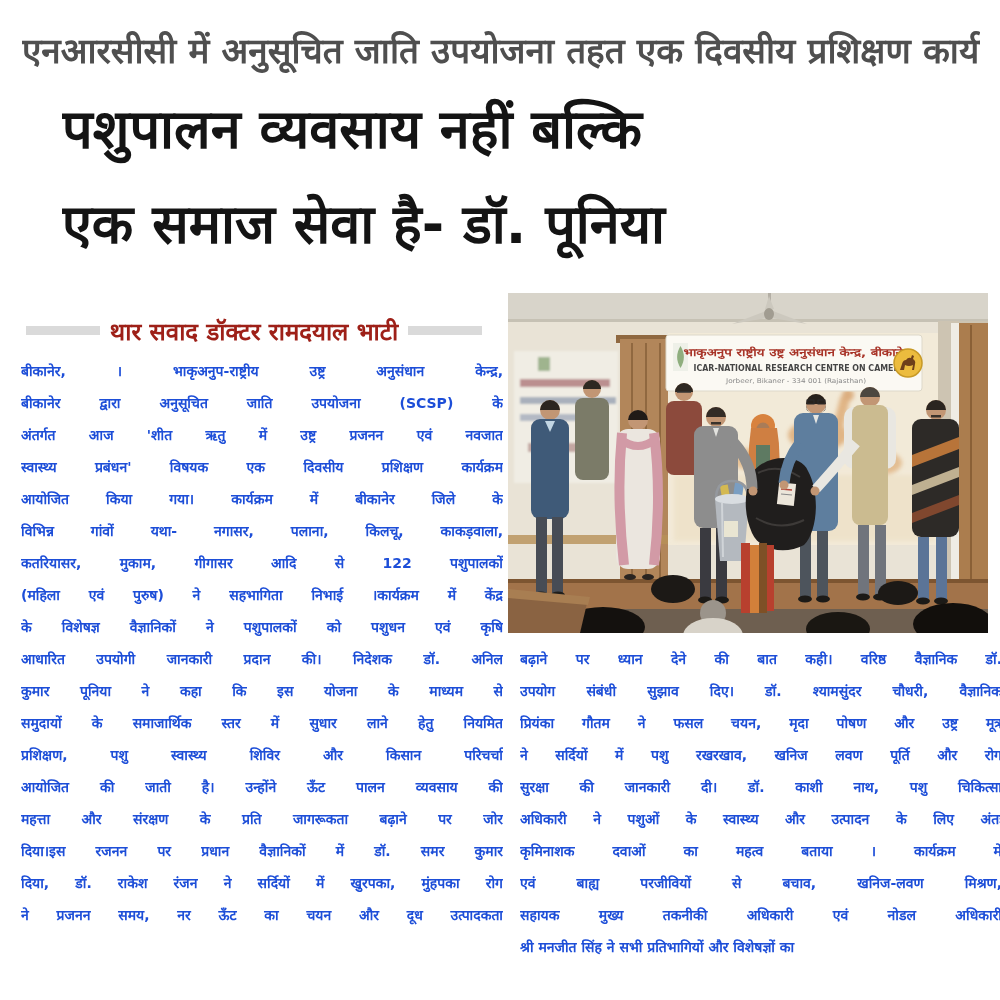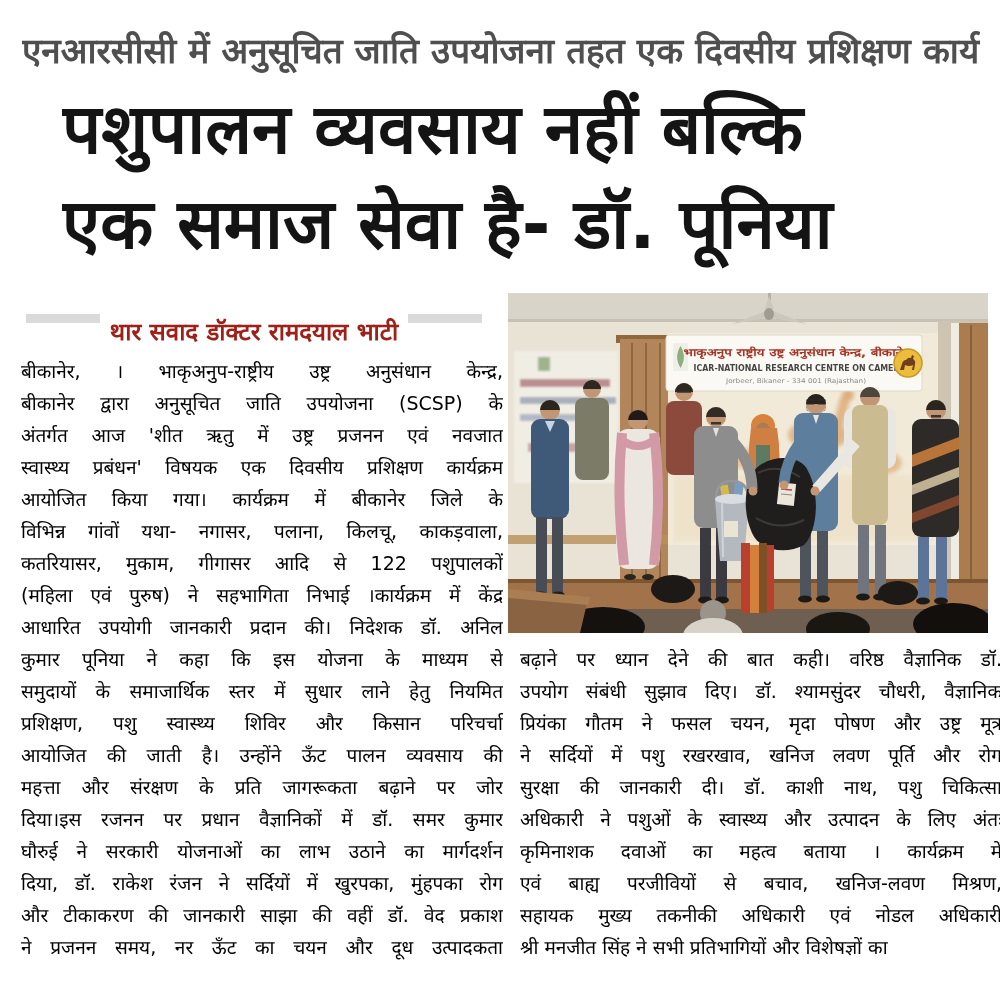--- a/index.html
+++ b/index.html
@@ -4,31 +4,31 @@
 <style>
   html,body { margin:0; padding:0; background:#ffffff; }
   .page { position:relative; width:1000px; height:1000px; background:#ffffff;
           font-family:"DejaVu Sans", sans-serif; overflow:hidden; }
 
   .kicker { position:absolute; top:26px; left:22px; width:958px;
             font-size:35px; font-weight:700; color:#4f4f4f;
             white-space:nowrap; overflow:hidden; letter-spacing:0; }
 
   .headline { position:absolute; top:82px; left:62px; width:886px; margin:0;
-              font-size:69px; line-height:95px; font-weight:700; color:#141414; }
+              font-size:54px; line-height:95px; font-weight:700; color:#141414; }
   .headline .hl { display:block; white-space:nowrap; overflow:hidden; }
 
   .byline-row { position:absolute; top:314px; left:26px; width:456px;
-                display:flex; align-items:flex-start; }
+                display:flex; align-items:center; }
   .byline-row .bar { height:9px; background:#dadada; flex:1; }
   .byline-text { padding:0 10px; font-size:24px; font-weight:700; color:#9e2018;
                  white-space:nowrap; }
 
-  .col { position:absolute; width:482px; font-size:19px; font-weight:400;
-         color:#000000; }
+  .col { position:absolute; width:482px; font-size:14px; font-weight:700;
+         color:#1d4ed8; }
   .col .line { height:32px; line-height:31px; text-align:justify;
                text-align-last:justify; overflow:hidden; white-space:nowrap; }
   .col-left  { left:21px;  top:356px; }
   .col-right { left:520px; top:644px; }
   .col-right .line:last-child { text-align-last:left; }
 
   .photo { position:absolute; left:508px; top:293px; width:480px; height:340px; }
   .photo svg { display:block; }
   .photo text { font-family:"DejaVu Sans", sans-serif; }
 </style>
@@ -52,30 +52,29 @@
 
   <div class="col col-left">
       <div class="line">बीकानेर, ।  भाकृअनुप-राष्ट्रीय उष्ट्र अनुसंधान केन्द्र,</div>
       <div class="line">बीकानेर द्वारा अनुसूचित जाति उपयोजना (SCSP) के</div>
       <div class="line">अंतर्गत आज  'शीत ऋतु में उष्ट्र प्रजनन एवं नवजात</div>
       <div class="line">स्वास्थ्य प्रबंधन' विषयक एक दिवसीय प्रशिक्षण कार्यक्रम</div>
       <div class="line">आयोजित किया गया। कार्यक्रम में बीकानेर जिले के</div>
       <div class="line">विभिन्न गांवों यथा- नगासर, पलाना,  किलचू, काकड़वाला,</div>
       <div class="line">कतरियासर, मुकाम, गीगासर आदि से 122 पशुपालकों</div>
       <div class="line">(महिला एवं पुरुष) ने सहभागिता निभाई ।कार्यक्रम में केंद्र</div>
+      <div class="line">के विशेषज्ञ वैज्ञानिकों ने पशुपालकों को पशुधन एवं कृषि</div>
       <div class="line">आधारित उपयोगी जानकारी प्रदान की। निदेशक डॉ. अनिल</div>
       <div class="line">कुमार पूनिया ने कहा कि इस योजना के माध्यम से</div>
       <div class="line">समुदायों के समाजार्थिक स्तर में सुधार लाने हेतु नियमित</div>
       <div class="line">प्रशिक्षण, पशु स्वास्थ्य शिविर और किसान परिचर्चा</div>
       <div class="line">आयोजित की जाती है। उन्होंने ऊँट पालन व्यवसाय की</div>
       <div class="line">महत्ता और संरक्षण के प्रति जागरूकता बढ़ाने पर जोर</div>
       <div class="line">दिया।इस रजनन पर प्रधान वैज्ञानिकों में डॉ. समर कुमार</div>
-      <div class="line">घौरुई ने सरकारी योजनाओं का लाभ उठाने का मार्गदर्शन</div>
       <div class="line">दिया, डॉ. राकेश रंजन ने सर्दियों में खुरपका, मुंहपका रोग</div>
-      <div class="line">और टीकाकरण की जानकारी साझा की वहीं डॉ. वेद प्रकाश</div>
       <div class="line">ने प्रजनन समय, नर ऊँट का चयन और दूध उत्पादकता</div>
     </div>
 
   <div class="photo">
     <svg width="480" height="340" viewBox="0 0 480 340">
       <defs>
         <filter id="b1">
             <feGaussianBlur stdDeviation="1.1"></feGaussianBlur>
           </filter>
         <filter id="b2">

